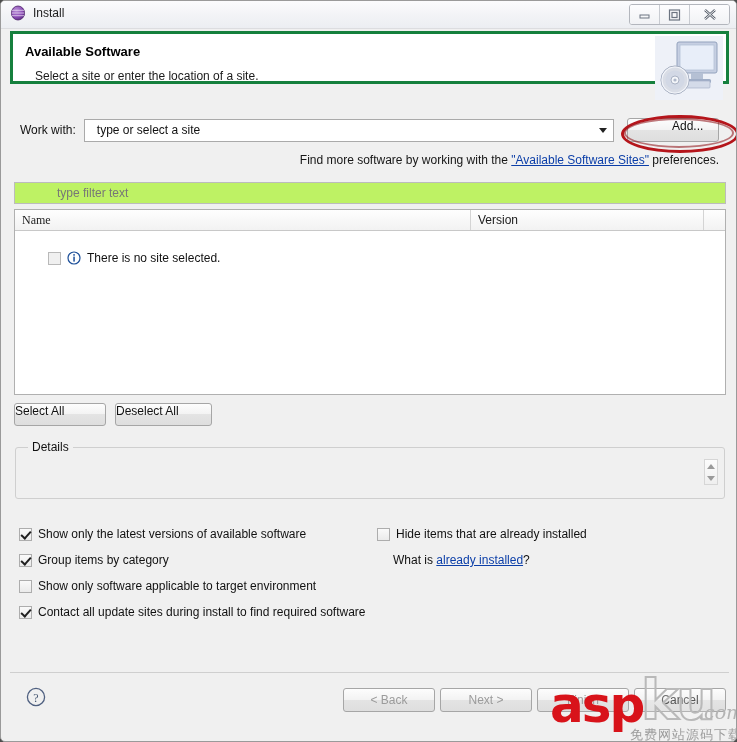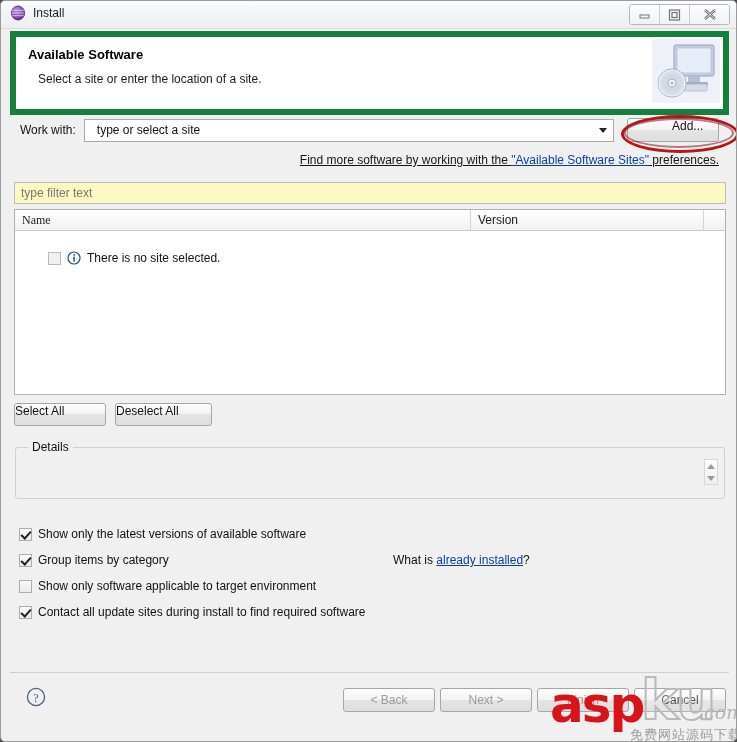--- a/index.html
+++ b/index.html
@@ -52,23 +52,23 @@
     display: flex; align-items: center; justify-content: center;
     border-right: 1px solid #c8cbd1;
     background: linear-gradient(to bottom, #fdfdfe, #f1f2f5);
     cursor: default;
   }
   .win-btn:last-child { border-right: none; width: 39px; }
 
   
   .header {
     position: absolute; left: 9px; top: 30px;
-    width: 719px; height: 84px;
+    width: 719px; height: 53px;
     background: #ffffff;
-    border: 6px solid #15803d;
+    border: 3px solid #15803d;
     box-sizing: border-box;
   }
   .header-title {
     position: absolute; left: 12px; top: 10px;
     font-size: 13px; font-weight: bold; color: #000;
   }
   .header-sub {
     position: absolute; left: 22px; top: 35px;
     font-size: 12px; color: #1a1a1a;
   }
@@ -143,31 +143,30 @@
     width: 106px; height: 26px;
     border-width: 2px;
     border-color: #8d0d12;
     opacity: .55;
   }
 
   .find-more {
     position: absolute; right: 10px; top: 47px;
     font-size: 12px; color: #161616;
     white-space: nowrap;
-    text-decoration: underline;
   }
   .link { color: #0b3ea8; text-decoration: underline; cursor: pointer; }
 
   .filter-box {
     position: absolute; left: 4px; top: 76px;
     width: 712px; height: 22px;
-    background: #fef9c3;
+    background: #bef264;
     border: 1px solid #bcbcbc;
     box-sizing: border-box;
-    display: flex; align-items: center;
+    display: flex; align-items: center; padding-left: 36px;
   }
   .filter-placeholder {
     font-size: 12px; color: #777;
     padding-left: 6px;
   }
 
   .table {
     position: absolute; left: 4px; top: 103px;
     width: 712px; height: 186px;
     background: #fff;
@@ -470,20 +469,24 @@
       <span>Group items by category</span>
     </div>
     <div class="opt opt-3">
       <span class="cb"></span>
       <span>Show only software applicable to target environment</span>
     </div>
     <div class="opt opt-4">
       <span class="cb checked"></span>
       <span>Contact all update sites during install to find required software</span>
     </div>
+    <div class="opt opt-5">
+      <span class="cb"></span>
+      <span>Hide items that are already installed</span>
+    </div>
 
     <div class="what-is">
       <span>What is </span><span class="link">already installed</span><span>?</span>
     </div>
   </div>
 
   <div class="footer">
     <span class="help-icon">
       <svg width="20" height="20" viewBox="0 0 20 20">
         <circle cx="10" cy="10" r="8.6" fill="#f0f0f0" stroke="#4f6080" stroke-width="1.3"></circle>

